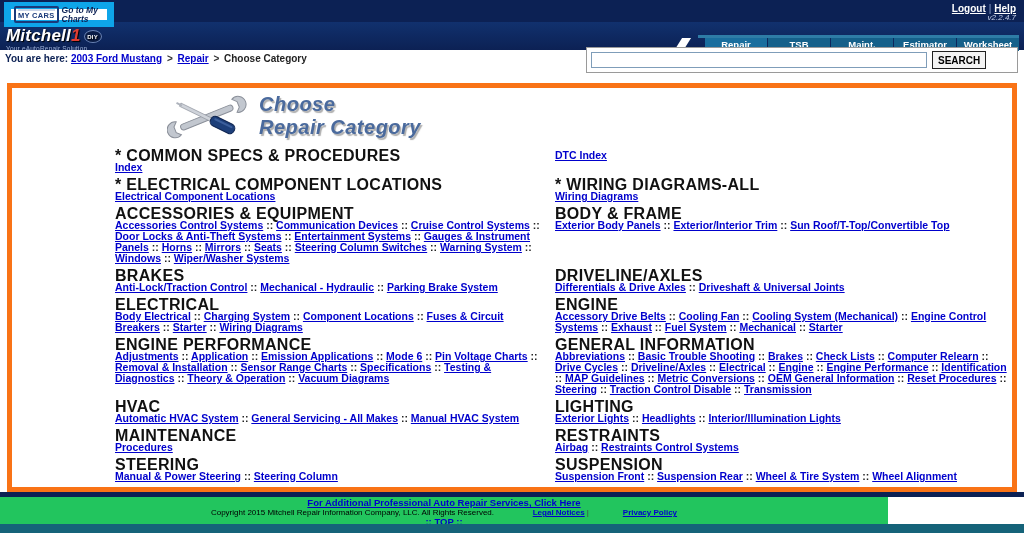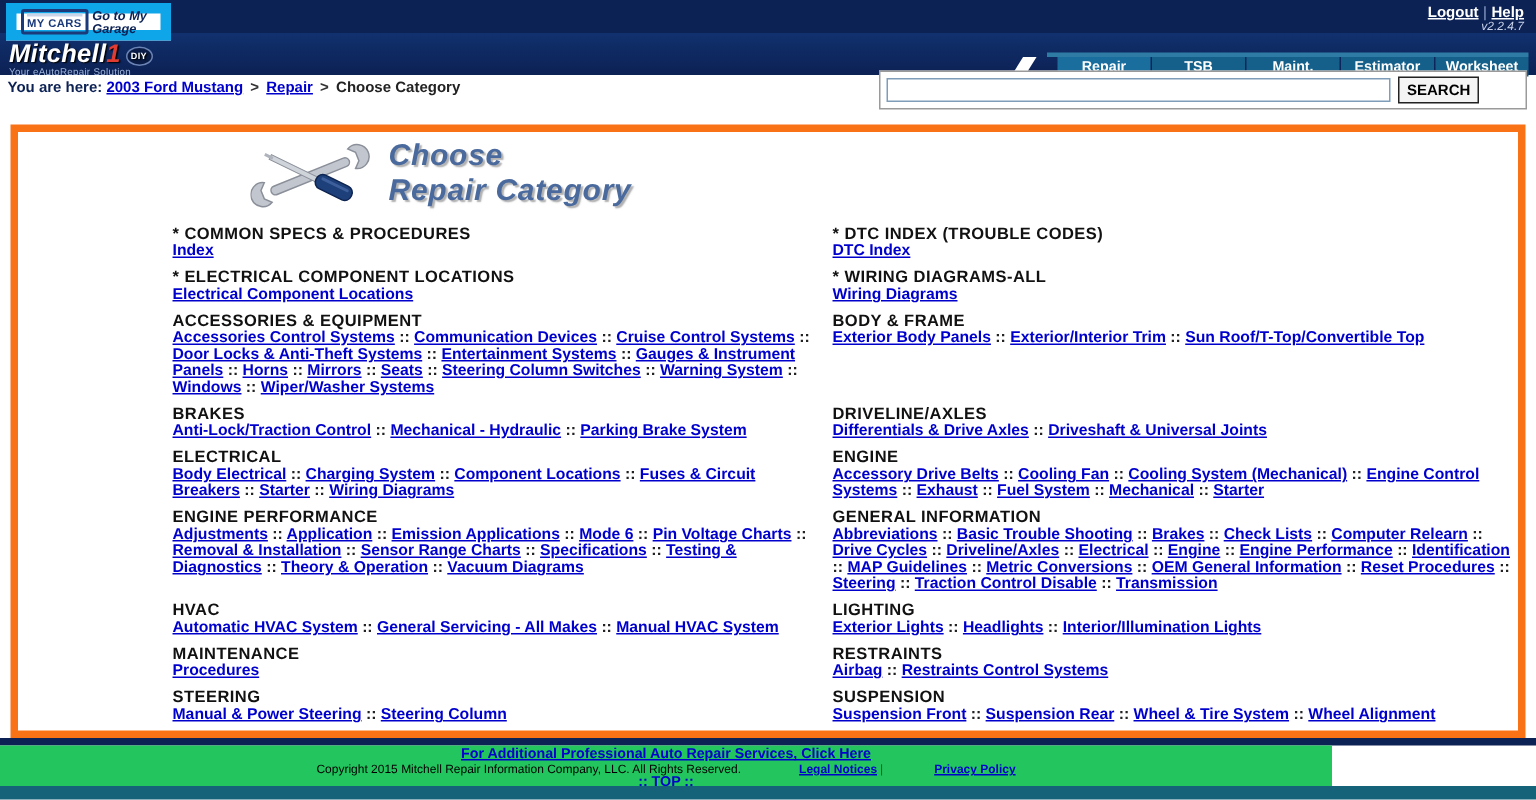--- a/index.html
+++ b/index.html
@@ -66,21 +66,21 @@
     border:5px solid #f97316; overflow:hidden; }
 
   .banner { position:absolute; left:155px; top:5px; display:flex; }
   .banner-title { margin-left:12px; font-size:20px; font-weight:bold; font-style:italic;
     color:#4a6a9d; line-height:23px; letter-spacing:.5px;
     text-shadow:1.5px 1.5px 1px rgba(110,110,110,.55); }
 
   
   .cats { position:absolute; left:103px; top:62px; display:grid;
     grid-template-columns:430px 452px; column-gap:10px; row-gap:6px; }
-  .cat-heading { font-size:11px; font-weight:bold; color:#111; line-height:12px; letter-spacing:.3px; }
+  .cat-heading { font-size:16px; font-weight:bold; color:#111; line-height:12px; letter-spacing:.3px; }
   .cat-links { font-size:10.5px; font-weight:bold; line-height:11px; }
   .cat-links a { color:#0000cc; text-decoration:underline; }
   .cat-links .sep { color:#222; }
 
   
   .foot-navy { position:absolute; left:0; top:492px; width:1024px; height:5px; background:#0c2154; }
   .foot-white { position:absolute; left:0; top:497px; width:888px; height:27px; background:#22c55e;
     text-align:center; }
   .foot-white .l1 { font-size:9.5px; line-height:10px; margin-top:1px; }
   .foot-white .l1 a { color:#0000cc; font-weight:bold; text-decoration:underline; }
@@ -96,21 +96,21 @@
 
 <div class="topbar">
   <div class="toplinks">
     <a href="#">Logout</a><span class="bar">|</span><a href="#">Help</a>
   </div>
   <div class="version">v2.2.4.7</div>
 </div>
 
 <div class="garage">
   <div class="plate">MY CARS</div>
-  <div class="garage-label">Go to My Garage</div>
+  <div class="garage-label">Go to My Charts</div>
 </div>
 
 <div class="brandband"></div>
 <div class="logo">
   <div class="logo-text"><span>Mitchell</span><span class="one">1</span><span class="diy">DIY</span></div>
   <div class="tagline">Your eAutoRepair Solution</div>
 </div>
 <div class="tabwrap">
   <div class="tab-stripe"></div>
   <div class="tab-slash"></div>
@@ -193,21 +193,20 @@
         <div class="cat-links"><a href="#">Procedures</a></div>
       </div>
       <div class="section" style="grid-area: 9 / 1;">
         <div class="cat-heading">STEERING</div>
         <div class="cat-links"><a href="#">Manual &amp; Power Steering</a><span class="sep"> :: </span><a href="#">Steering Column</a></div>
       </div>
       <div class="section" style="grid-area: 10 / 1;">
         <div class="cat-heading">TRANSMISSION</div>
       </div>
       <div class="section" style="grid-area: 1 / 2;">
-        <div class="cat-heading">* DTC INDEX (TROUBLE CODES)</div>
         <div class="cat-links"><a href="#">DTC Index</a></div>
       </div>
       <div class="section" style="grid-area: 2 / 2;">
         <div class="cat-heading">* WIRING DIAGRAMS-ALL</div>
         <div class="cat-links"><a href="#">Wiring Diagrams</a></div>
       </div>
       <div class="section" style="grid-area: 3 / 2;">
         <div class="cat-heading">BODY &amp; FRAME</div>
         <div class="cat-links"><a href="#">Exterior Body Panels</a><span class="sep"> :: </span><a href="#">Exterior/Interior Trim</a><span class="sep"> :: </span><a href="#">Sun Roof/T-Top/Convertible Top</a></div>
       </div>

